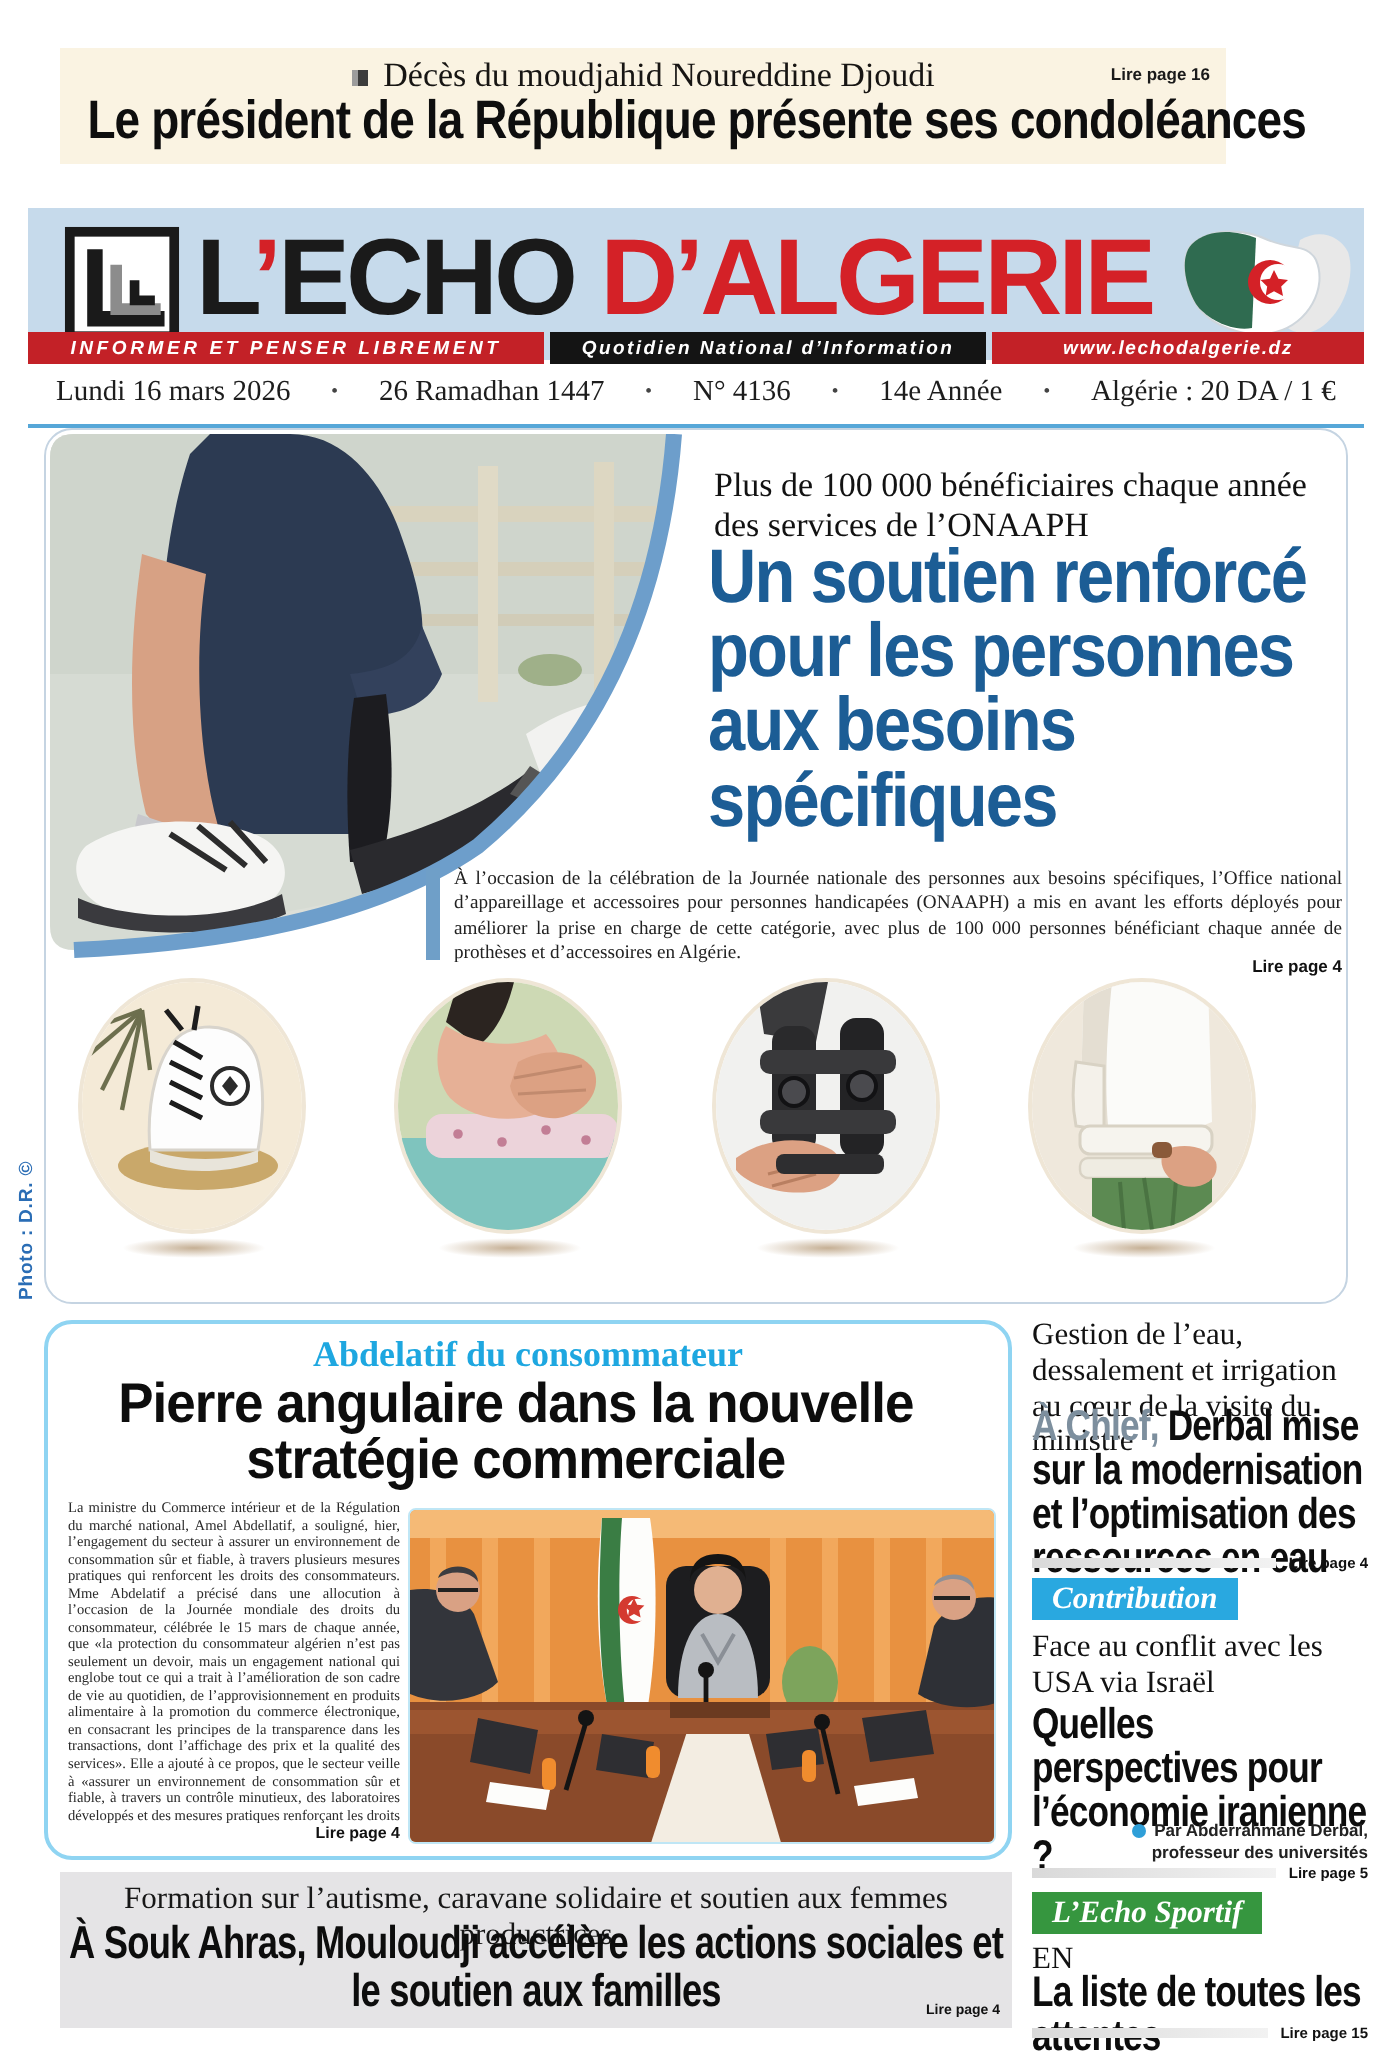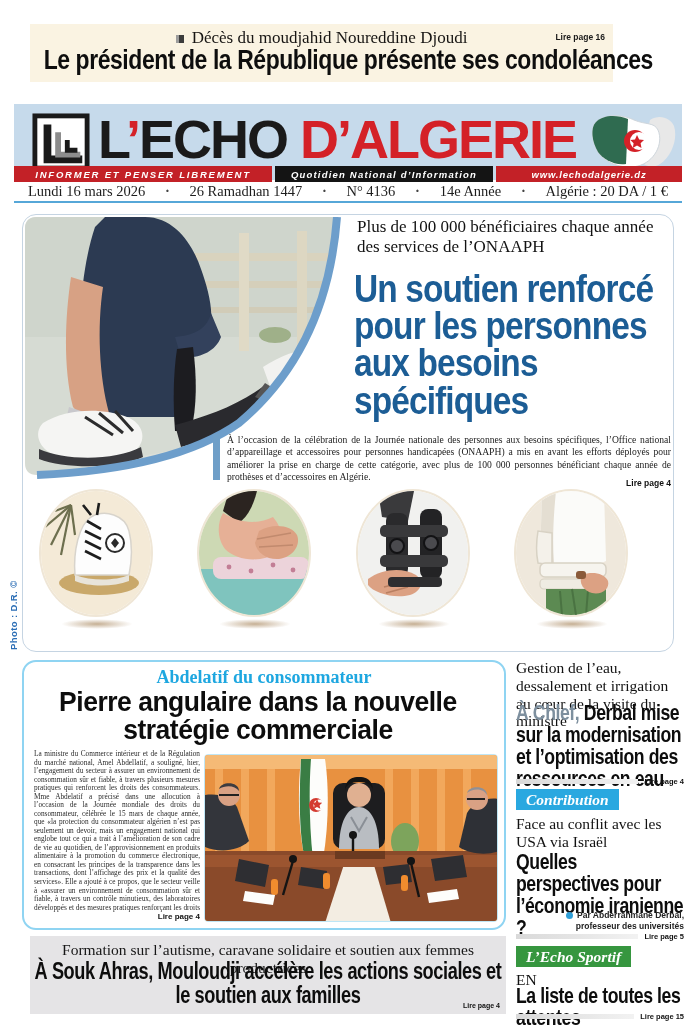--- a/index.html
+++ b/index.html
@@ -23,27 +23,27 @@
   .flag-icon { position:absolute; right:6px; top:4px; }
 
   
   .info-bar { position:absolute; left:14px; top:166px; width:668px; height:16px; display:flex; gap:3px; }
   .info-seg { color:#fff; font-weight:bold; font-size:9.5px; letter-spacing:1.8px; display:flex; align-items:center; justify-content:center;font-style:italic; }
   .seg-red { background:#c32127; }
   .seg-black { background:#141414; }
   .seg1 { width:258px; } .seg2 { width:218px; letter-spacing:1.2px;} .seg3 { flex:1; letter-spacing:.8px; }
 
   
-  .date-line { position:absolute; left:14px; top:183px; width:668px; height:20px; border-bottom:2px solid #56a7d8; display:flex; align-items:center; justify-content:space-between; padding:0 14px 2px 14px; font-family:"Liberation Serif", serif; font-size:14.5px; color:#1d1d1d; }
+  .date-line { position:absolute; left:14px; top:183px; width:668px; height:31px; border-bottom:2px solid #56a7d8; display:flex; align-items:center; justify-content:space-between; padding:0 14px 2px 14px; font-family:"Liberation Serif", serif; font-size:14.5px; color:#1d1d1d; }
   .date-dot { color:#444; font-weight:bold; }
 
   
   .main-block { position:absolute; left:22px; top:214px; width:652px; height:438px; border:1px solid #c5d4e2; border-radius:14px; background:#fff; }
   .main-photo { position:absolute; left:2px; top:2px; width:322px; height:266px; }
-  .main-kicker { position:absolute; left:334px; top:2px; width:312px; font-family:"Liberation Serif", serif; font-size:17px; line-height:1.2; color:#121212; }
+  .main-kicker { position:absolute; left:334px; top:18px; width:312px; font-family:"Liberation Serif", serif; font-size:17px; line-height:1.2; color:#121212; }
   .main-headline-wrap { position:absolute; left:331px; top:56px; }
   .sq-main { width:362px; transform:scaleX(.88); transform-origin:0 0; font-size:38px; font-weight:bold; line-height:.98; letter-spacing:-1px; color:#1c5d95; }
   .main-bluebar { position:absolute; left:190px; top:219px; width:7px; height:46px; background:#6f9fc8; }
   .main-body { position:absolute; left:204px; top:219px; width:444px; font-family:"Liberation Serif", serif; font-size:9.6px; line-height:1.28; text-align:justify; color:#222; }
   .main-readmore { position:absolute; left:204px; top:263px; width:444px; text-align:right; font-size:8.5px; font-weight:bold; color:#111; }
   .circle { position:absolute; top:276px; width:110px; height:124px; border-radius:50%; overflow:hidden; box-shadow:0 0 0 2px #efe6d6; }
   .circle svg { display:block; }
   .circ-shadow { position:absolute; top:404px; width:72px; height:10px; border-radius:50%; background:radial-gradient(ellipse at center, rgba(150,110,60,.55), rgba(150,110,60,0) 70%); }
   .photo-credit { position:absolute; left:8px; top:650px; transform:rotate(-90deg); transform-origin:left top; font-size:9.5px; font-weight:bold; color:#2a6db5; letter-spacing:.4px; white-space:nowrap; }
 

